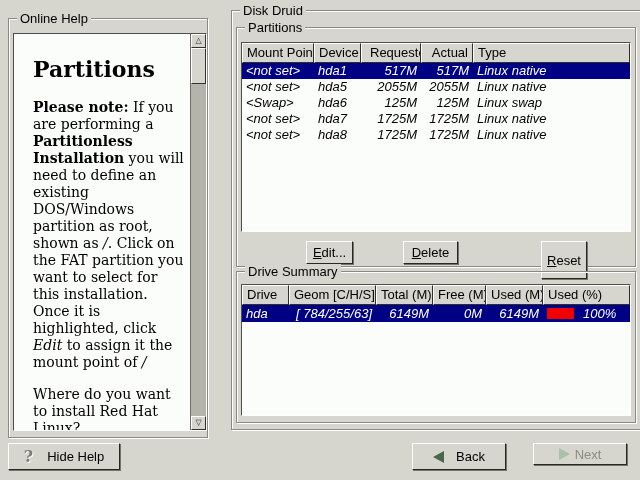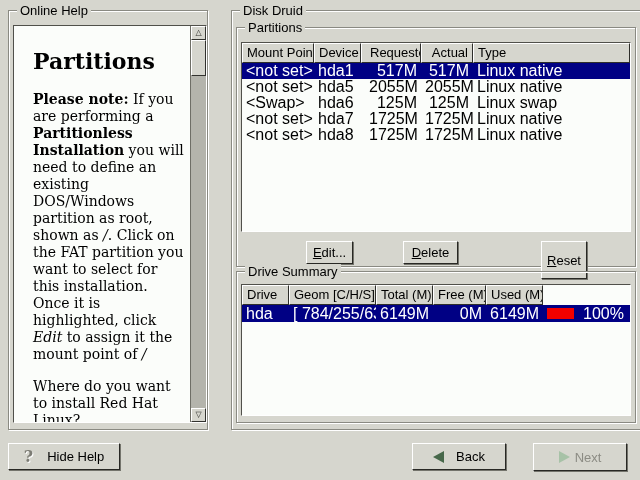--- a/index.html
+++ b/index.html
@@ -12,21 +12,21 @@
     border:1px solid #8a8a82;
     box-shadow: inset 1px 1px 0 #ffffff, 1px 1px 0 #ffffff;
   }
   .frame-label {
     position:absolute; top:-8px; left:8px;
     background:#d6d6ce; padding:0 3px;
     font-size:13px; line-height:15px; white-space:nowrap;
   }
 
   
-  .help-frame { left:8px; top:10px; width:200px; height:420px; }
+  .help-frame { left:8px; top:18px; width:200px; height:420px; }
   .help-white {
     position:absolute; left:4px; top:14px; width:194px; height:398px;
     background:#fbfdfa;
     border:1px solid; border-color:#50504a #ffffff #ffffff #50504a;
     overflow:hidden;
   }
   .help-text {
     position:absolute; left:0; top:0; right:16px; bottom:0;
     padding:22px 4px 0 19px;
     font-family:"DejaVu Serif", serif;
@@ -68,21 +68,21 @@
   .pt-table { left:4px; top:14px; width:390px; height:190px; }
   .ds-table { left:4px; top:12px; width:390px; height:132px; }
 
   .thead { display:flex; height:20px; }
   .hcell {
     background:#d6d6ce;
     border:1px solid; border-color:#ffffff #2e2e2a #2e2e2a #ffffff;
     font-size:13px; line-height:17px; padding:0 4px;
     white-space:nowrap; overflow:hidden; cursor:default;
   }
-  .trow { display:flex; height:16px; font-size:16px; line-height:16px; cursor:default; }
+  .trow { display:flex; height:16px; font-size:13px; line-height:16px; cursor:default;font-style:italic; }
   .trow.selected { background:#000084; color:#ffffff; }
   .cell { white-space:nowrap; overflow:hidden; padding:0 4px; }
   .r { text-align:right; }
 
   
   .pc0 { width:72px; } .pc1 { width:47px; } .pc2 { width:60px;padding-left:8px; }
   .pc3 { width:52px; } .pc4 { flex:1; }
   
   .dc0 { width:47px; } .dc1 { width:87px; } .dc2 { width:57px; }
   .dc3 { width:53px; } .dc4 { width:57px; } .dc5 { flex:1; }
@@ -98,21 +98,21 @@
     font-size:13px; text-align:center; cursor:default;
     display:flex; align-items:center; justify-content:center;
   }
   .btn-edit   { left:41px;  top:213px; width:47px; height:23px;margin-left:28px; }
   .btn-delete { left:166px; top:213px; width:55px; height:23px; }
   .btn-reset  { left:304px; top:213px; width:46px; height:38px; }
   .mn { text-decoration:underline; }
 
   .btn-hidehelp { left:8px;   top:443px; width:112px; height:27px; gap:14px; }
   .btn-back     { left:412px; top:443px; width:94px;  height:27px; gap:12px; }
-  .btn-next     { left:533px; top:443px; width:94px;  height:28px; gap:5px; }
+  .btn-next     { left:533px; top:443px; width:94px;  height:22px; gap:5px; }
 
   .q-icon {
     font-family:"DejaVu Serif", serif; font-weight:bold; font-size:16px;
     color:#7c7c74; text-shadow:1px 1px 0 #ffffff;
   }
   .tri-left {
     width:0; height:0;
     border-top:6px solid transparent; border-bottom:6px solid transparent;
     border-right:11px solid #47684a;
   }
@@ -209,20 +209,21 @@
   <div class="frame drive-frame">
     <span class="frame-label">Drive Summary</span>
 
     <div class="sunken-table ds-table">
       <div class="thead">
         <div class="hcell dc0">Drive</div>
         <div class="hcell dc1">Geom [C/H/S]</div>
         <div class="hcell dc2">Total (M)</div>
         <div class="hcell dc3">Free (M)</div>
         <div class="hcell dc4">Used (M)</div>
+        <div class="hcell dc5">Used (%)</div>
       </div>
       <div class="trow selected" style="height:17px; line-height:17px;">
         <div class="cell dc0">hda</div>
         <div class="cell dc1 r">[ 784/255/63]</div>
         <div class="cell dc2 r">6149M</div>
         <div class="cell dc3 r">0M</div>
         <div class="cell dc4 r">6149M</div>
         <div class="cell dc5 used-cell">
           <span class="used-bar"></span>
           <span>100%</span>

